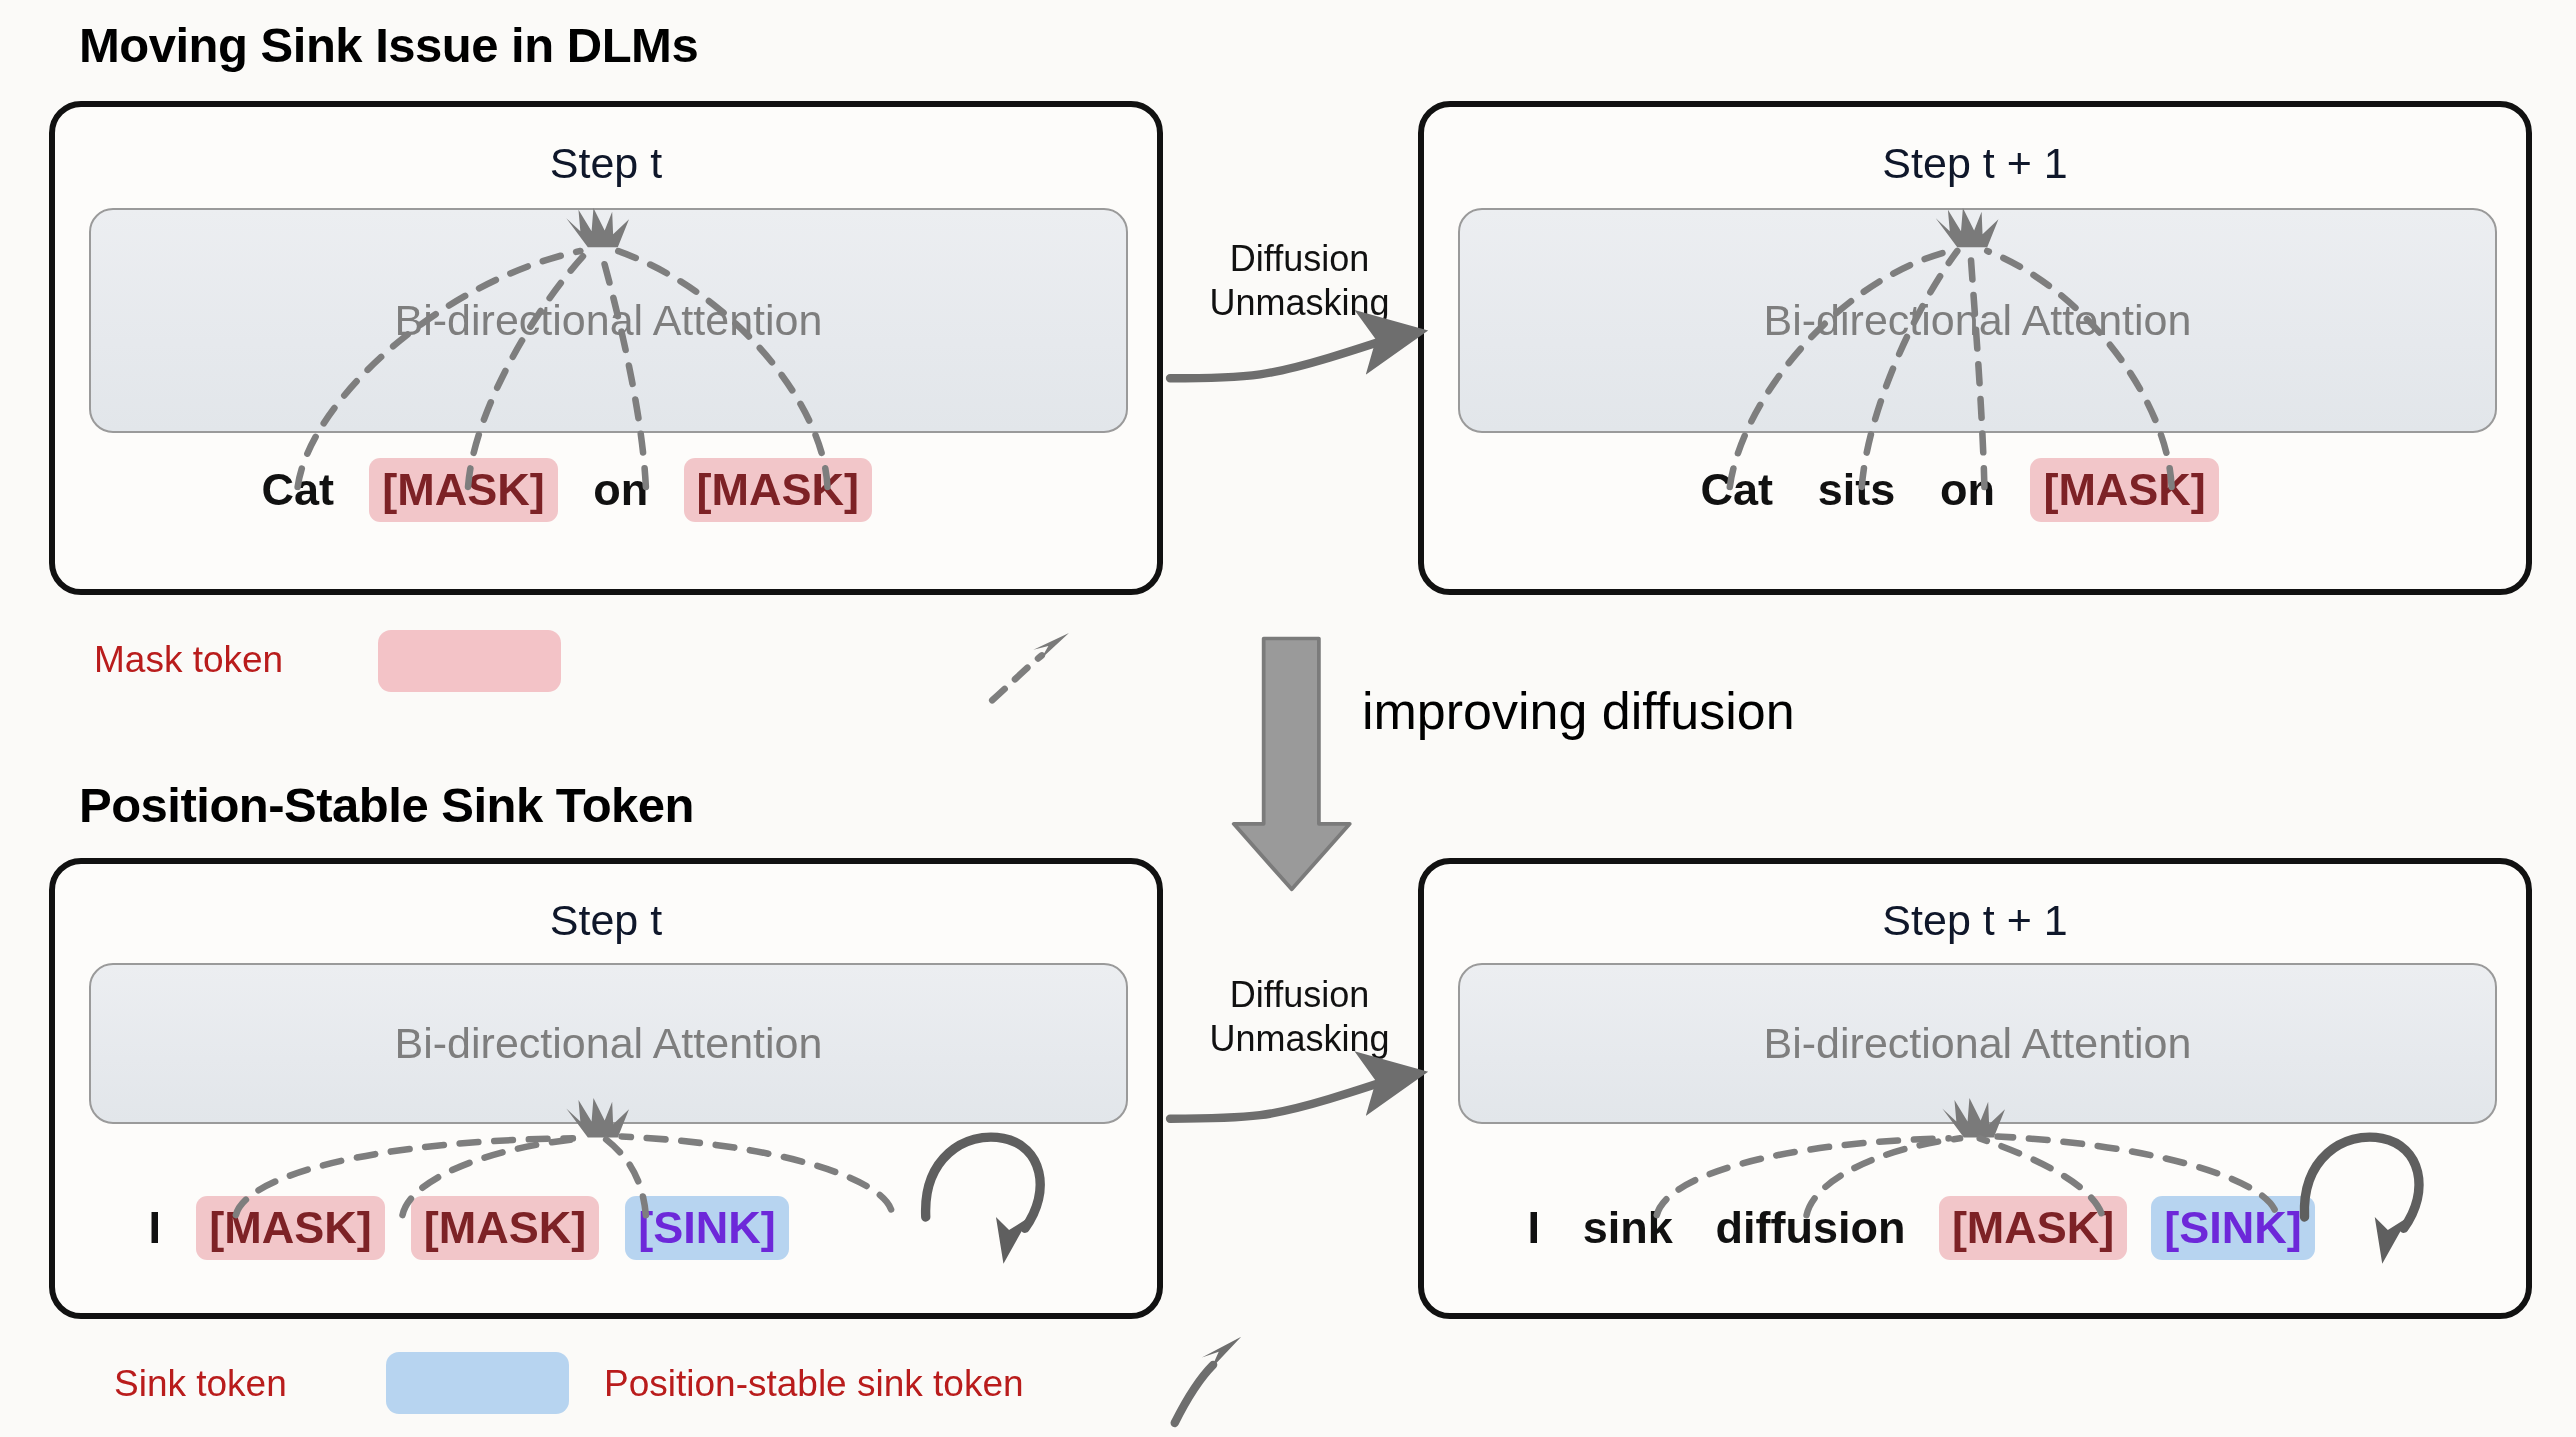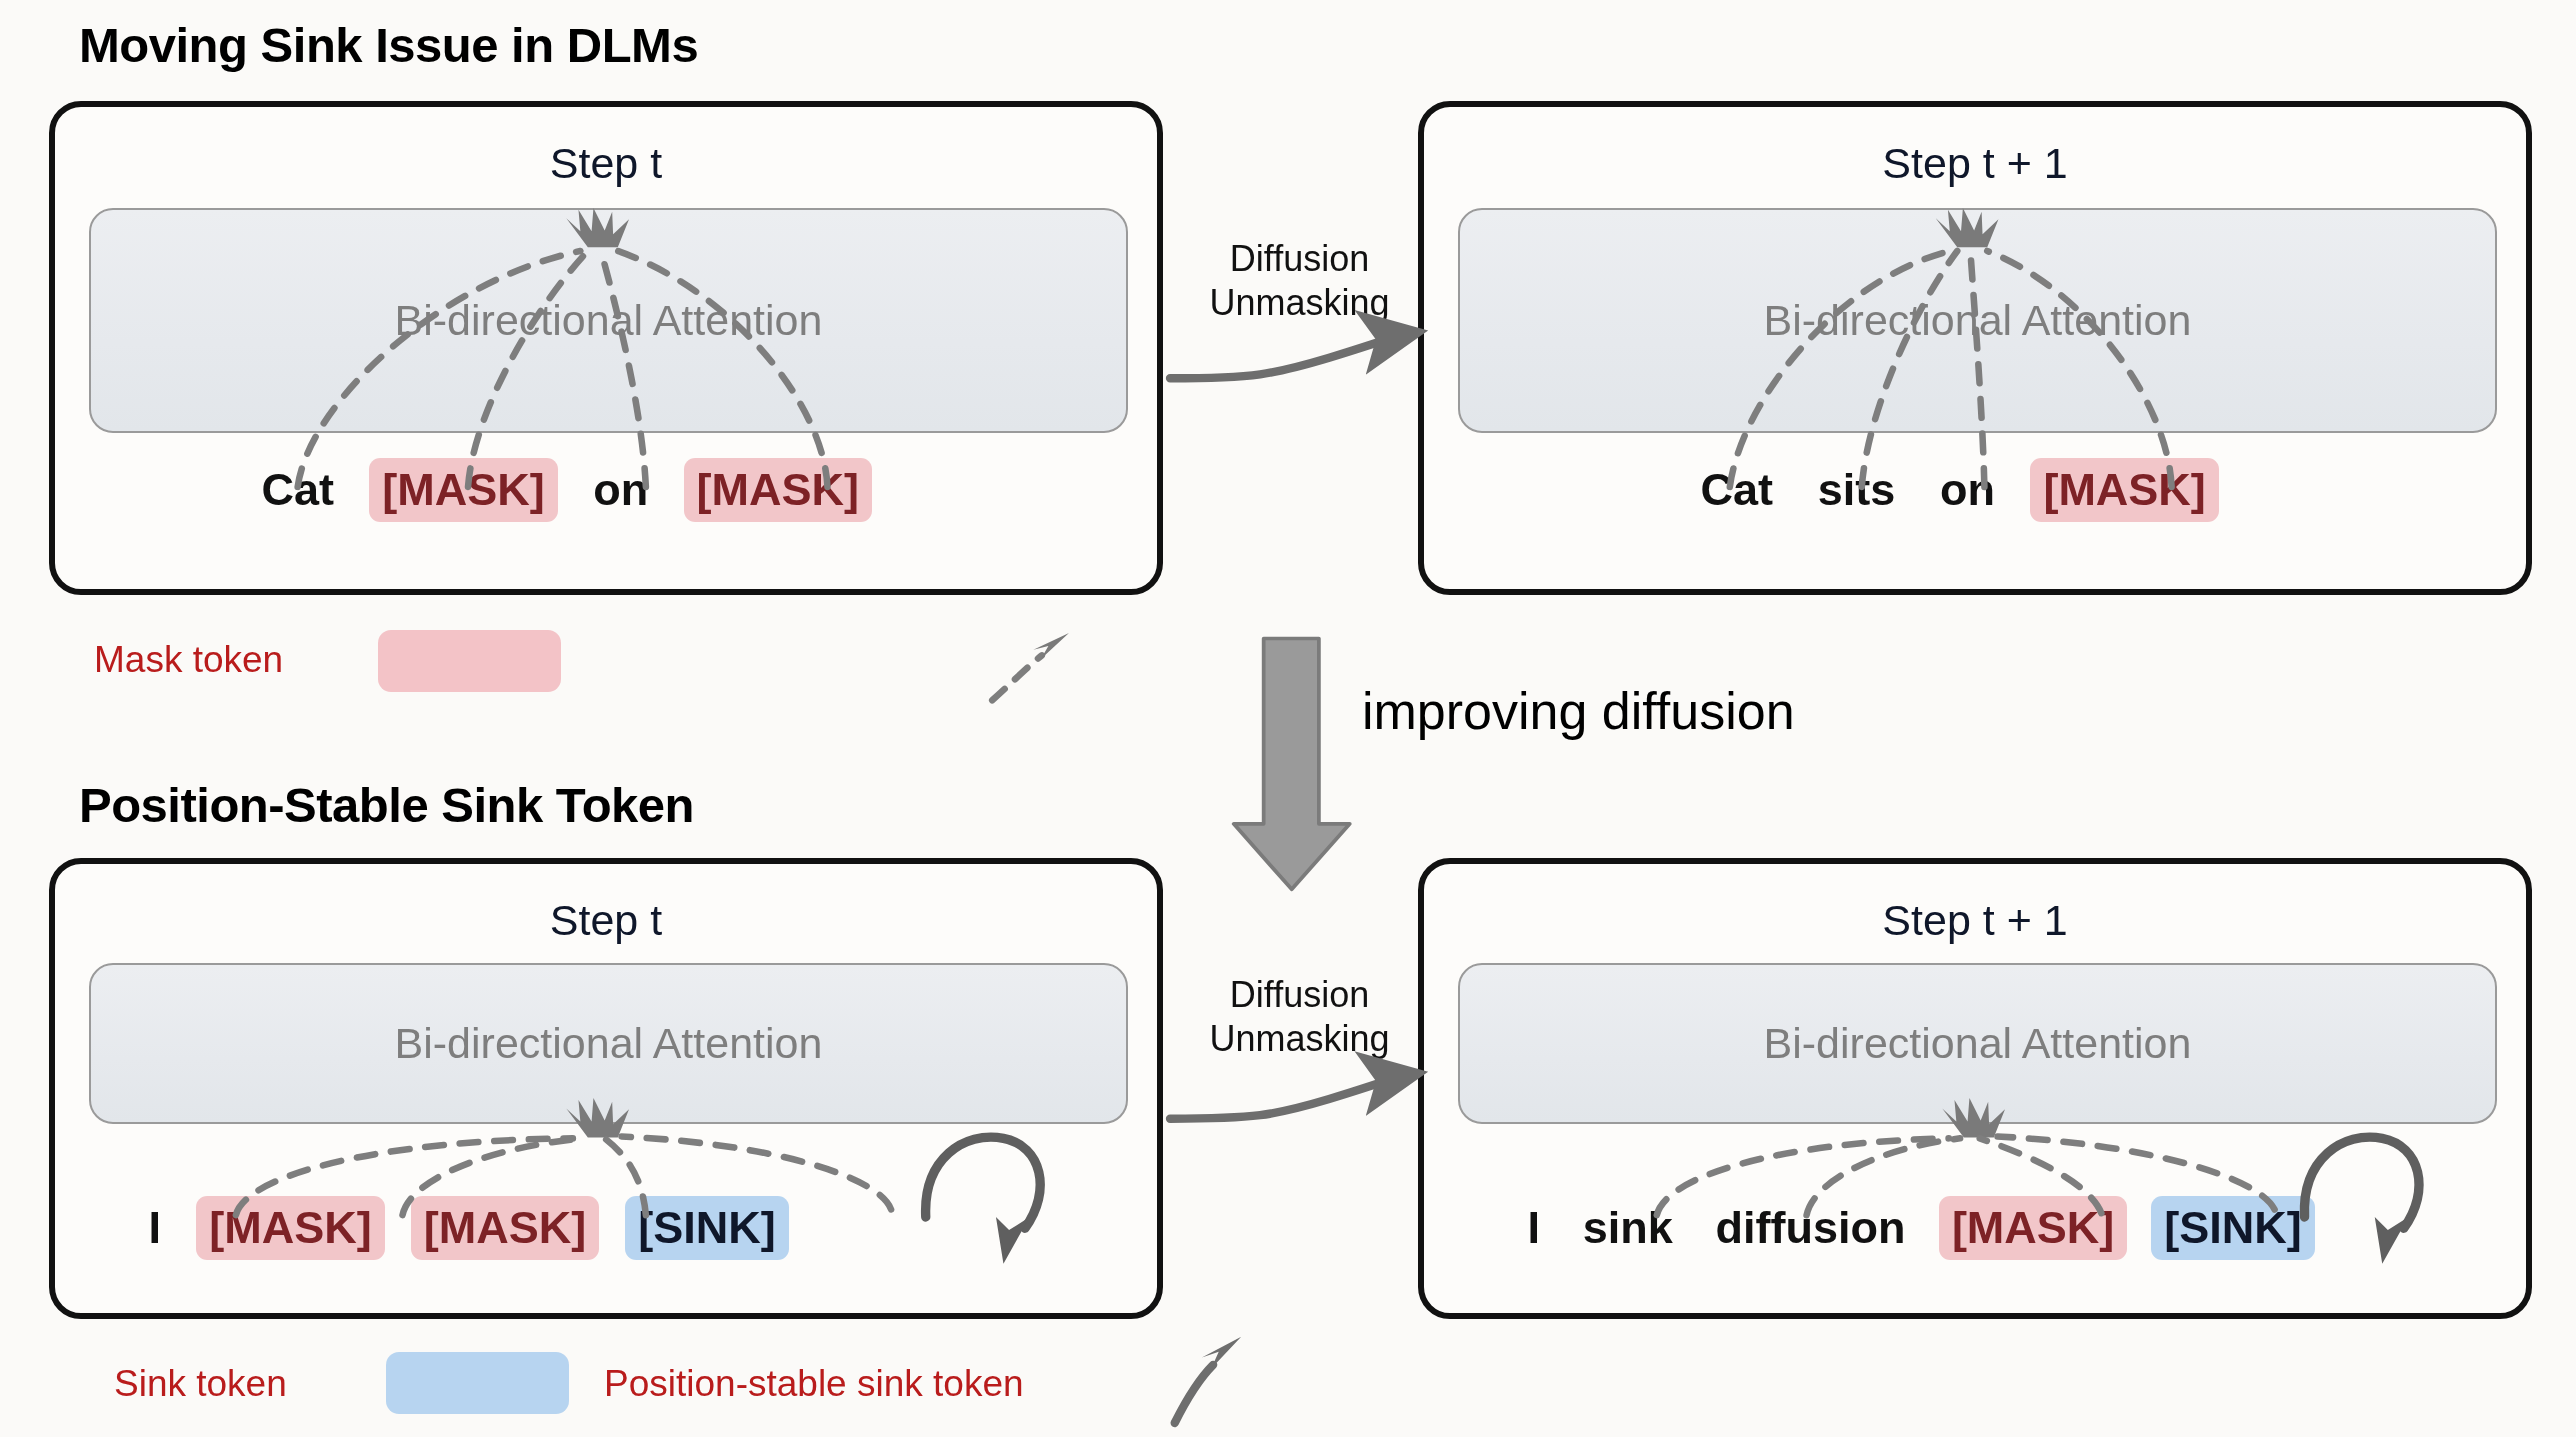--- a/index.html
+++ b/index.html
@@ -79,21 +79,21 @@
     display:inline-block;
     font-weight:bold;
   }
   .tok.mask{
     background:#f2c6c9;
     color:#7d2226;
     padding:9.4px 13px;
   }
   .tok.sink{
     background:#b7d4f0;
-    color:#0f172a;
+    color:#6d28d9;
     padding:9.4px 13px;
     text-align:center;
   }
 
   
   .legend-text{
     position:absolute;
     font-size:37px;
     color:#b91c1c;
     white-space:nowrap;

